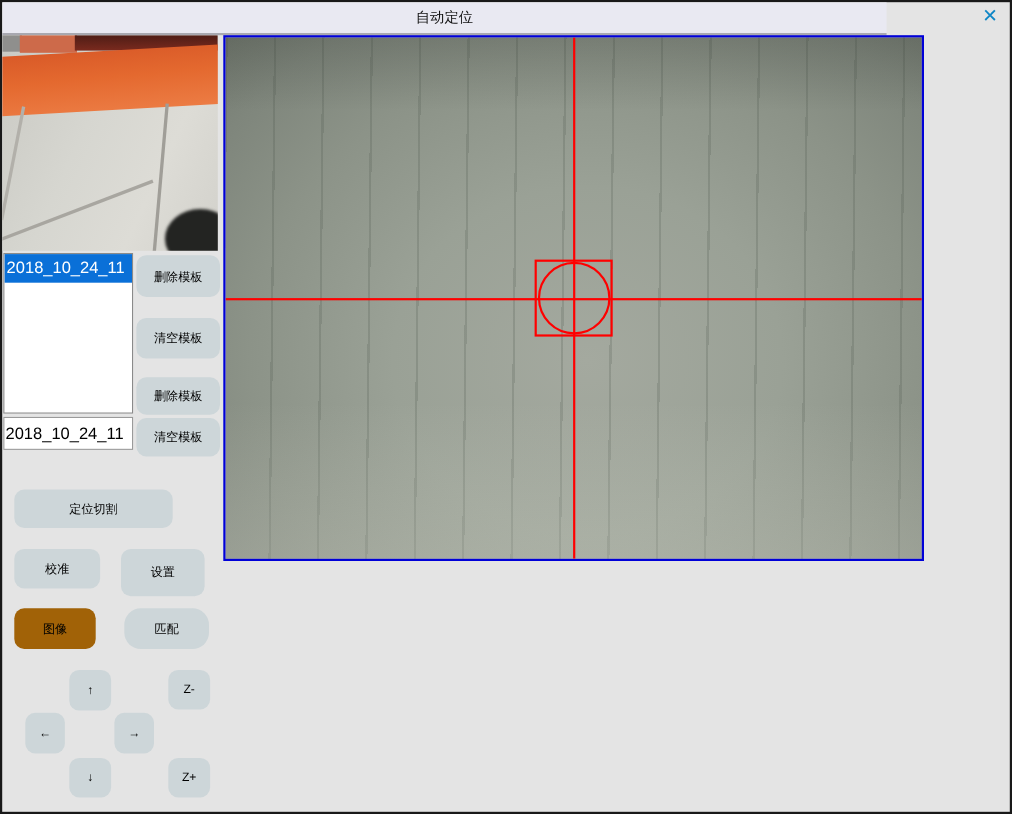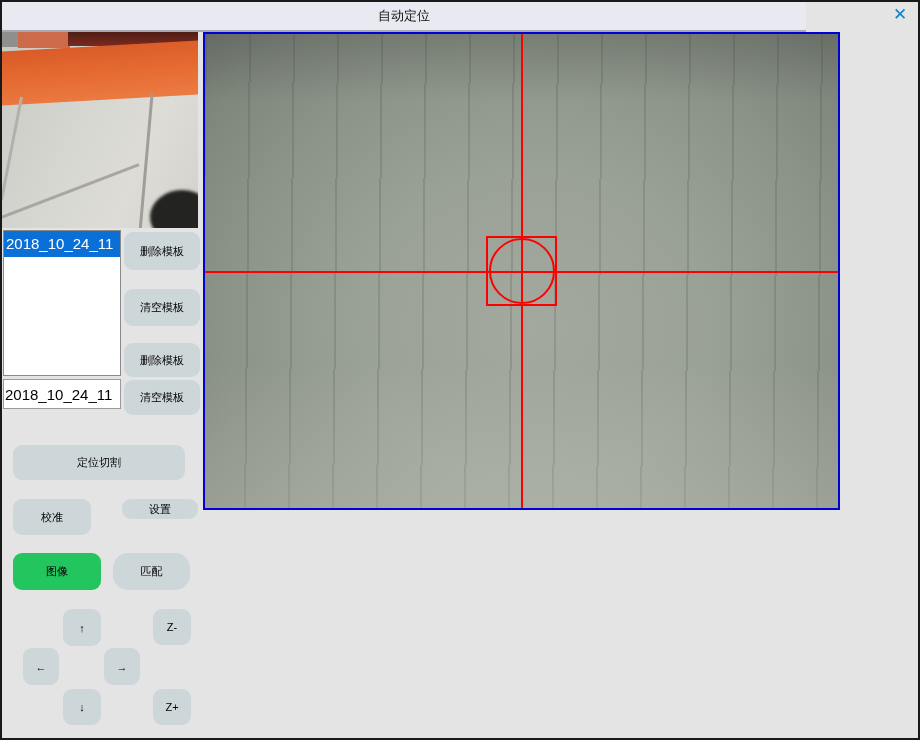--- a/index.html
+++ b/index.html
@@ -52,24 +52,24 @@
   
   .btn{
     position:absolute;background:#cdd6d9;border:none;border-radius:9px;
     font-size:11px;color:#000;display:flex;align-items:center;justify-content:center;
     cursor:pointer;font-family:"Liberation Sans","DejaVu Sans",sans-serif;padding:0;
   }
   .btn-del{left:122px;top:230px;width:76px;height:38px;}
   .btn-clear{left:122px;top:287px;width:76px;height:37px;}
   .btn-engrave{left:122px;top:341px;width:76px;height:34px;}
   .btn-add{left:122px;top:378px;width:76px;height:35px;}
-  .btn-cut{left:11px;top:443px;width:172px;height:35px;text-align:right;}
+  .btn-cut{left:11px;top:443px;width:144px;height:35px;text-align:right;}
   .btn-cal{left:11px;top:497px;width:78px;height:36px;text-align:center;}
-  .btn-set{left:120px;top:497px;width:76px;height:20px;}
-  .btn-img{left:11px;top:551px;width:88px;height:37px;background:#22c55e;}
+  .btn-set{left:108px;top:497px;width:76px;height:43px;}
+  .btn-img{left:11px;top:551px;width:74px;height:37px;background:#a16207;}
   .btn-match{left:111px;top:551px;width:77px;height:37px;border-radius:15px;}
   .btn-up{left:61px;top:607px;width:38px;height:37px;}
   .btn-zminus{left:151px;top:607px;width:38px;height:36px;}
   .btn-left{left:21px;top:646px;width:36px;height:37px;}
   .btn-right{left:102px;top:646px;width:36px;height:37px;}
   .btn-down{left:61px;top:687px;width:38px;height:36px;}
   .btn-zplus{left:151px;top:687px;width:38px;height:36px;}
   
   .camera{
     position:absolute;left:201px;top:30px;width:637px;height:478px;box-sizing:border-box;

